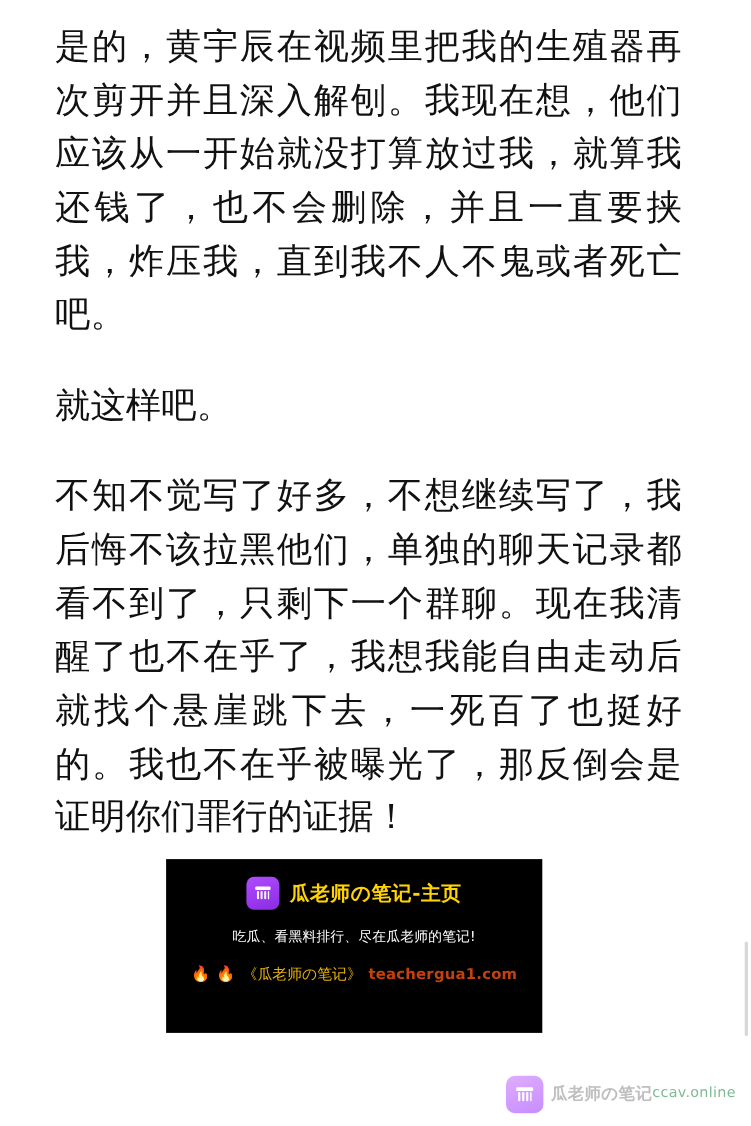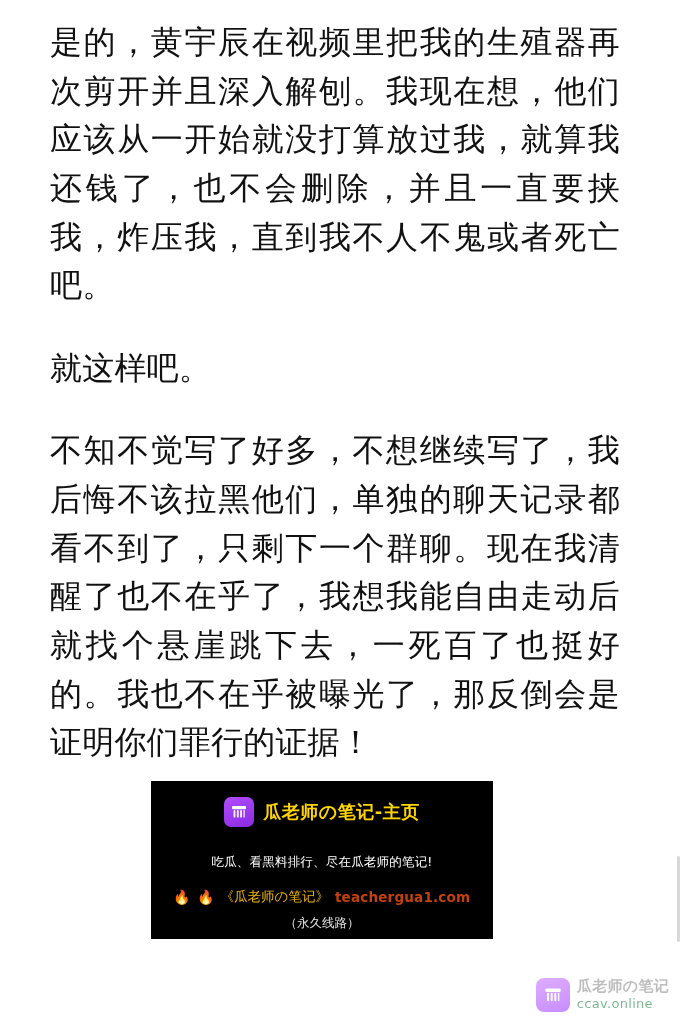--- a/index.html
+++ b/index.html
@@ -78,21 +78,21 @@
   .promo-title {
     font-size: 18px;
     font-weight: bold;
     color: #ffd400;
     letter-spacing: 0.5px;
     font-family: "DejaVu Sans", "Liberation Sans", sans-serif;
     white-space: nowrap;
   }
 
   .promo-sub {
-    margin-top: 27px;
+    margin-top: 16px;
     font-size: 12.5px;
     color: #ffffff;
     font-family: "DejaVu Sans", "Liberation Sans", sans-serif;
     letter-spacing: 0.2px;
   }
 
   .promo-link-row {
     margin-top: 17px;
     display: flex;
     align-items: center;
@@ -131,21 +131,21 @@
     height: 34px;
     border-radius: 8px;
     background: linear-gradient(160deg, #c46bff 0%, #9b30ff 100%);
     display: inline-flex;
     align-items: center;
     justify-content: center;
     flex: 0 0 auto;
   }
   .wm-text {
     display: flex;
-    flex-direction: column;
+    flex-direction: row;
     line-height: 1.18;
     font-family: "DejaVu Sans", "Liberation Sans", sans-serif;
   }
   .wm-line1 {
     font-size: 15px;
     color: #8a8a8a;
     font-weight: bold;
     letter-spacing: 0.3px;
   }
   .wm-line2 {
@@ -192,21 +192,20 @@
 
     <div class="promo-sub">吃瓜、看黑料排行、尽在瓜老师的笔记!</div>
 
     <div class="promo-link-row">
       <span class="promo-emoji">🔥</span>
       <span class="promo-emoji">🔥</span>
       <span class="promo-brand">《瓜老师の笔记》</span>
       <span class="promo-url">teachergua1.com</span>
     </div>
 
-    <div class="promo-note">（永久线路）</div>
   </div>
 
   <div class="watermark">
     <span class="wm-badge">
       <svg width="22" height="22" viewBox="0 0 20 20" aria-hidden="true">
         <rect x="3" y="4" width="14" height="3.2" rx="1" fill="#ffffff"></rect>
         <rect x="4.6" y="8" width="1.8" height="7.6" rx="0.9" fill="#ffffff"></rect>
         <rect x="7.9" y="8" width="1.8" height="7.6" rx="0.9" fill="#ffffff"></rect>
         <rect x="11.2" y="8" width="1.8" height="7.6" rx="0.9" fill="#ffffff"></rect>
         <rect x="14.5" y="8" width="1.2" height="7.6" rx="0.6" fill="#ffffff"></rect>

